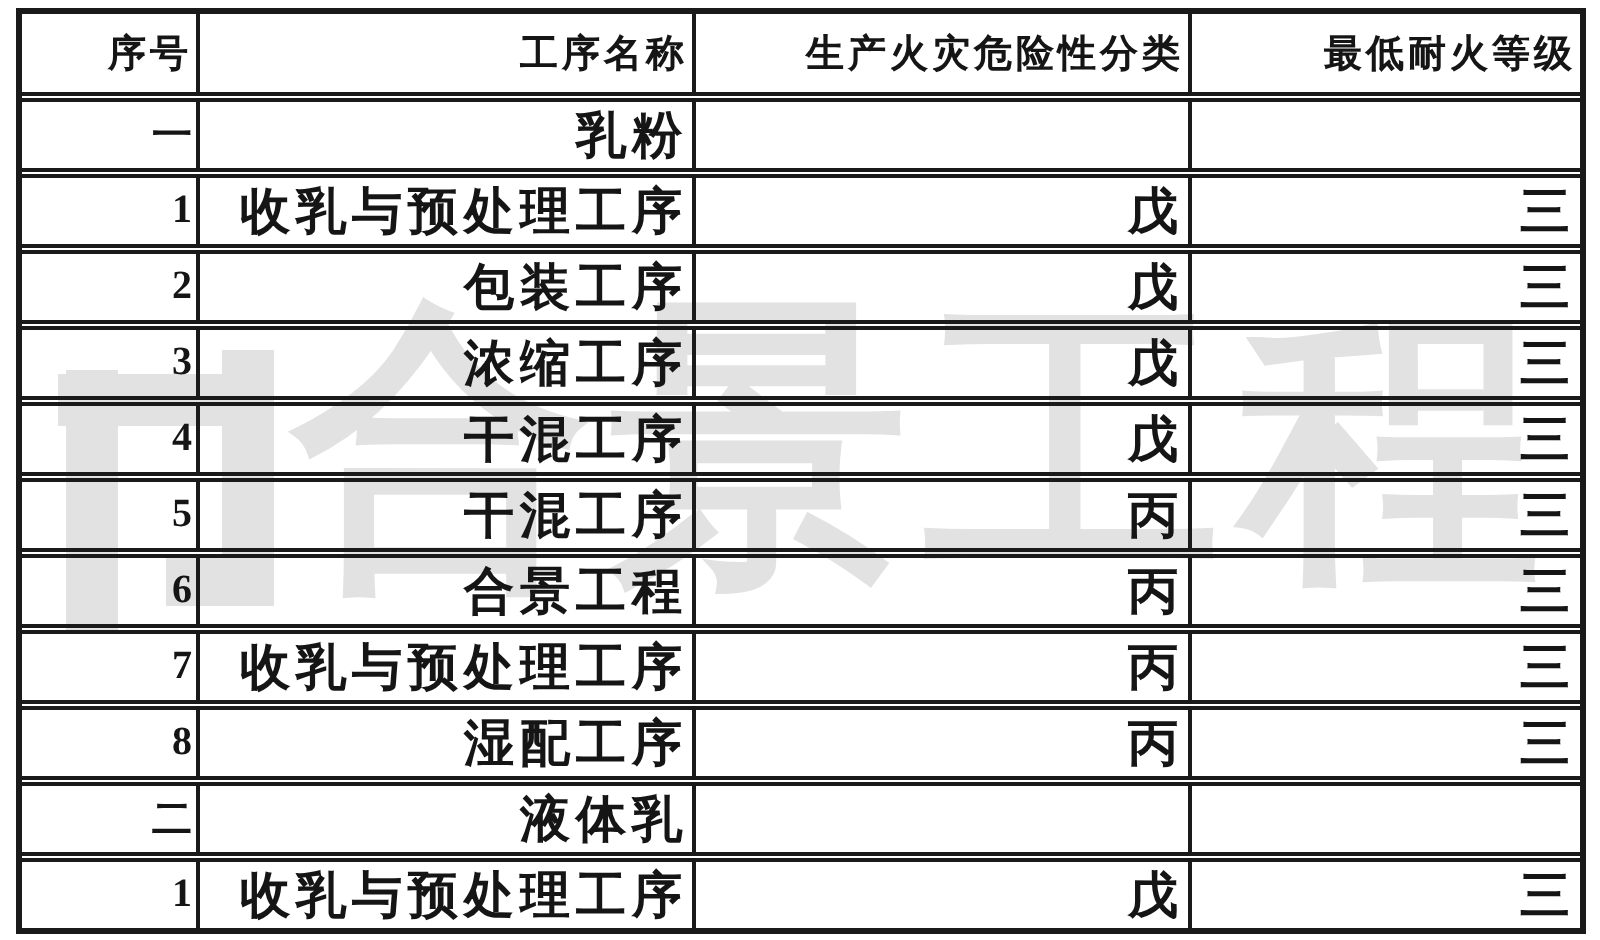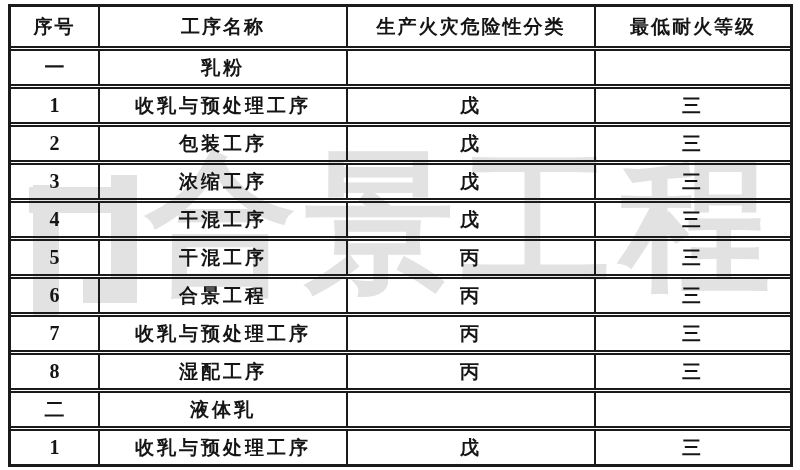--- a/index.html
+++ b/index.html
@@ -41,36 +41,36 @@
   }
   table.proc{
     border-collapse:collapse;
     width:100%;
     table-layout:fixed;
     background:transparent;
   }
   table.proc th,
   table.proc td{
     background:transparent;
-    text-align:center;
+    text-align:right;
     vertical-align:middle;
     color:#151515;
     font-weight:700;
     padding:0 2px;
     overflow:hidden;
     margin-left:24px;
   }
   table.proc th{
     height:39px;
     font-size:19px;
     letter-spacing:2px;
   }
   table.proc td{
     height:33px;
-    font-size:19px;
+    font-size:25px;
     letter-spacing:3px;
     font-family:Liberation Mono, monospace;
   }
   
   table.proc th:not(:first-child),
   table.proc td:not(:first-child){
     border-left:2px solid #1a1a1a;
   }
   
   table.proc tbody tr td{

